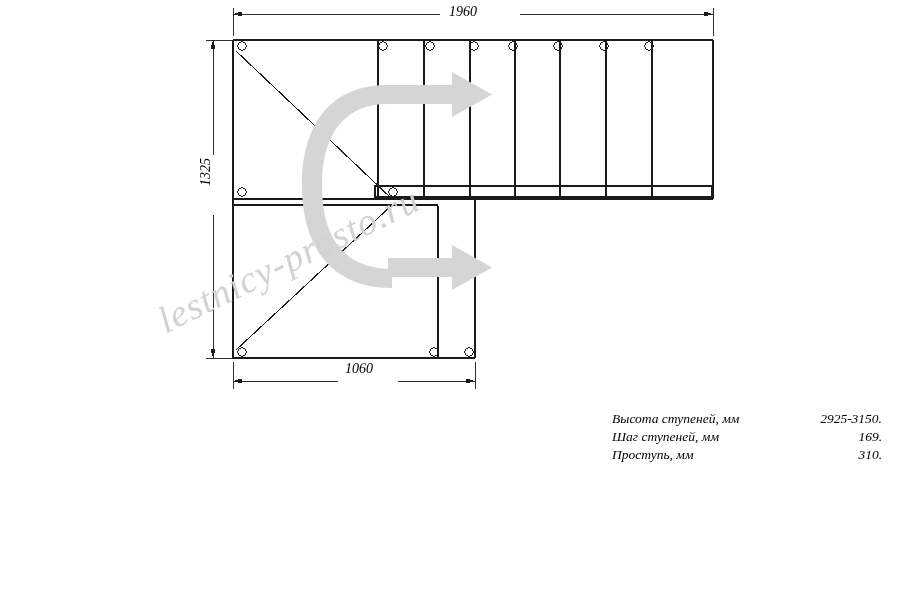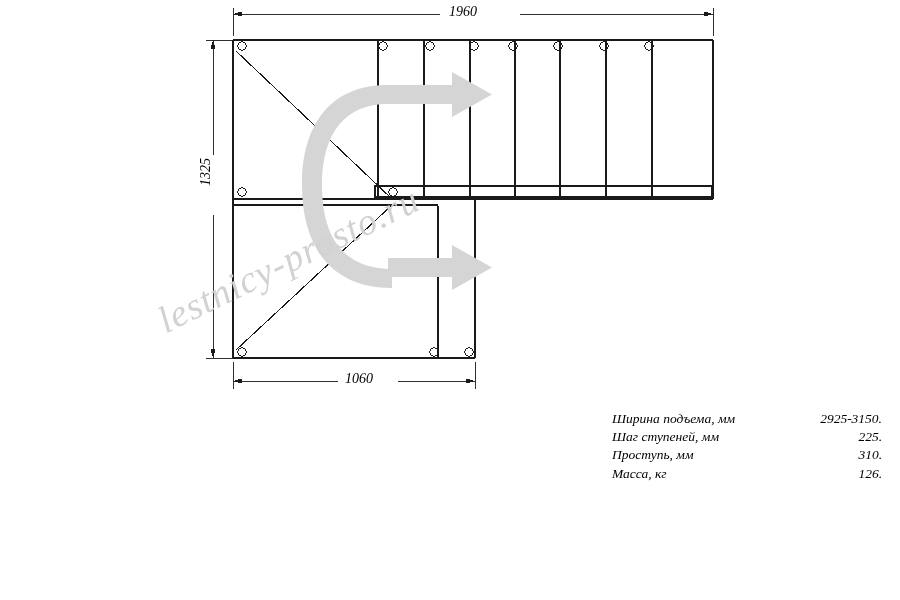--- a/index.html
+++ b/index.html
@@ -81,21 +81,21 @@
     font-style: italic;
     font-size: 14px;
     white-space: nowrap;
   }
   #dim-top-label {
     left: 449px;
     top: 4px;
   }
   #dim-bottom-label {
     left: 345px;
-    top: 371px;
+    top: 361px;
   }
   #dim-left-label {
     left: 192px;
     top: 164px;
     transform: rotate(-90deg);
     transform-origin: center center;
   }
 </style>
 </head>
 <body>
@@ -193,30 +193,26 @@
   <div class="dim-label" id="dim-top-label">1960</div>
   <div class="dim-label" id="dim-left-label">1325</div>
   <div class="dim-label" id="dim-bottom-label">1060</div>
 
   <div class="watermark">
     <div class="wm-text">lestnicy-prosto.ru</div>
   </div>
 
   <div class="spec">
     <div class="spec-row">
-      <span class="spec-label">Ширина подъема, мм</span>
+      <span class="spec-label">Высота ступеней, мм</span>
       <span class="spec-value">2925-3150.</span>
     </div>
     <div class="spec-row">
       <span class="spec-label">Шаг ступеней, мм</span>
-      <span class="spec-value">225.</span>
+      <span class="spec-value">169.</span>
     </div>
     <div class="spec-row">
       <span class="spec-label">Проступь, мм</span>
       <span class="spec-value">310.</span>
     </div>
-    <div class="spec-row">
-      <span class="spec-label">Масса, кг</span>
-      <span class="spec-value">126.</span>
-    </div>
   </div>
 
 </div>
 
 </body></html>

